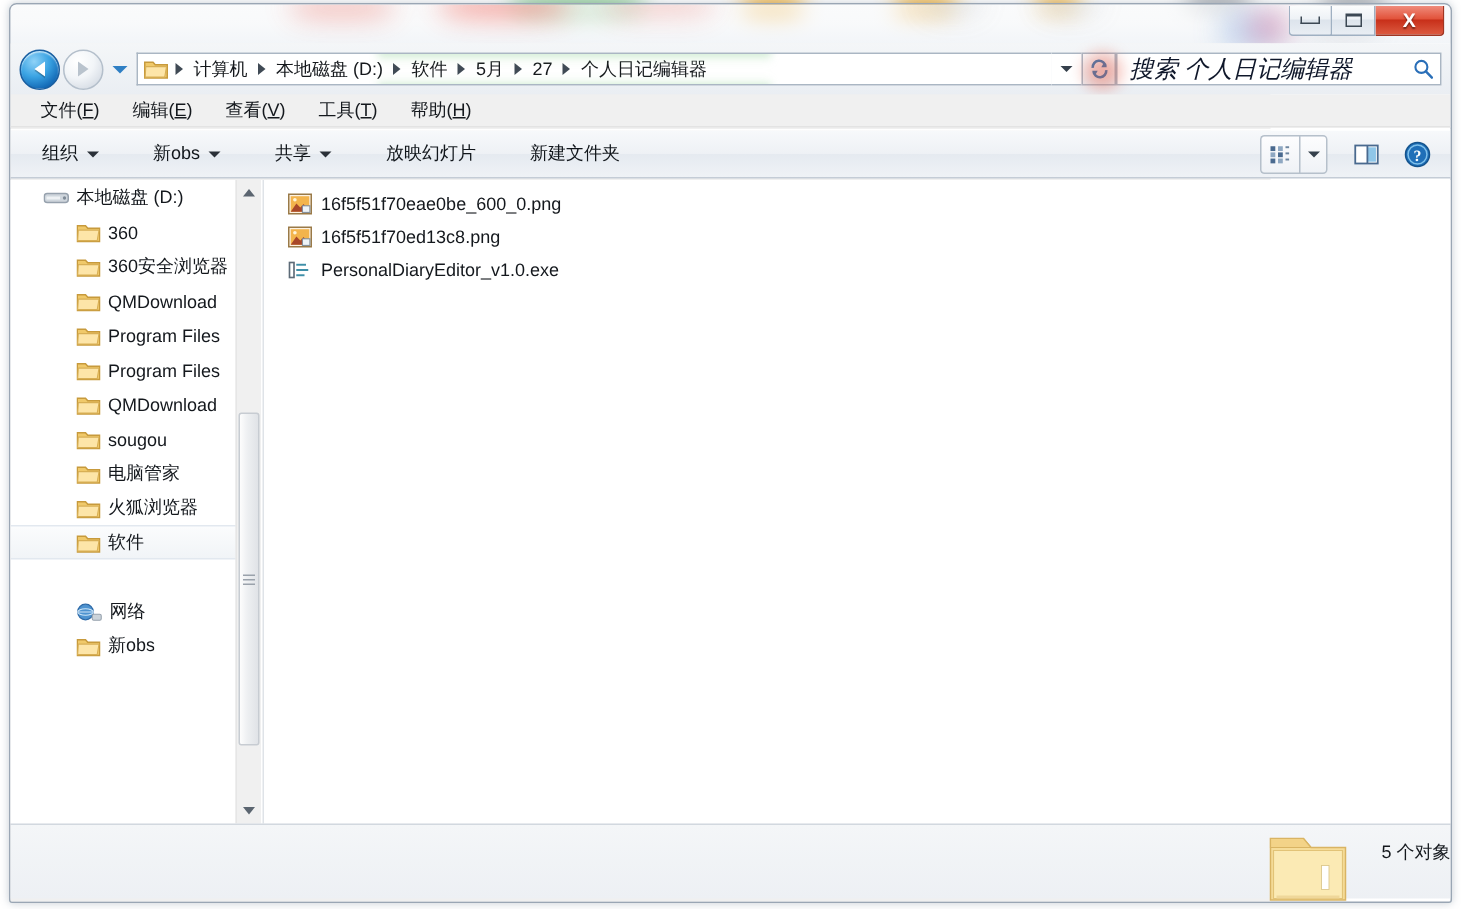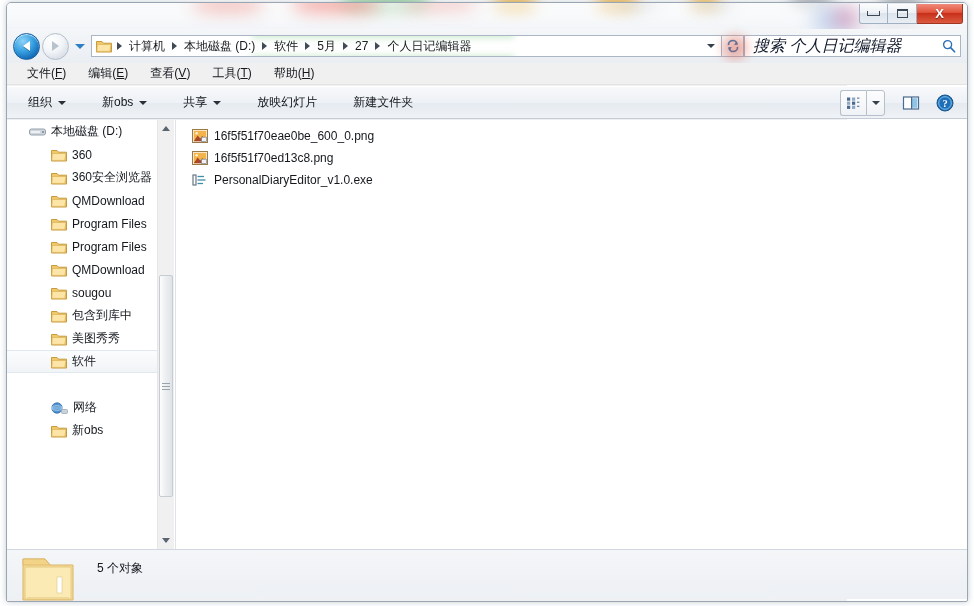--- a/index.html
+++ b/index.html
@@ -323,20 +323,21 @@
   .file-ico { width: 16px; height: 16px; flex: 0 0 auto; }
 
   
   #details-pane {
     position: absolute; left: 0; top: 520px; width: 960px; height: 50px;
     background: linear-gradient(to bottom,#f4f6f8 0%,#edf0f4 100%);
     border-top: 1px solid #d2d8df;
     display: flex; align-items: center;
     padding-left: 12px;
     box-sizing: border-box;
+    justify-content: flex-end;
   }
   #details-folder-icon { width: 58px; height: 48px; flex: 0 0 auto; margin-top: 8px; }
   #details-text {
     margin-left: 20px;
     font-size: 12px; color: #14181d;
     align-self: flex-start; margin-top: 10px;
   }
 </style>
 </head>
 <body>
@@ -560,28 +561,28 @@
                 <path d="M0.5 2.5 L6 2.5 L7.5 4.2 L15.5 4.2 L15.5 13 L0.5 13 Z" fill="#f0c96a" stroke="#c79a3c" stroke-width="1"></path>
                 <path d="M1.2 5.4 L15 5.4 L13.8 12.4 L0.8 12.4 Z" fill="#fde5a8" stroke="#d8af55" stroke-width=".7"></path>
               </svg>
             <span class="tree-label">sougou</span>
           </div>
           <div class="tree-row child">
             <svg class="folder-ico" viewBox="0 0 16 14">
                 <path d="M0.5 2.5 L6 2.5 L7.5 4.2 L15.5 4.2 L15.5 13 L0.5 13 Z" fill="#f0c96a" stroke="#c79a3c" stroke-width="1"></path>
                 <path d="M1.2 5.4 L15 5.4 L13.8 12.4 L0.8 12.4 Z" fill="#fde5a8" stroke="#d8af55" stroke-width=".7"></path>
               </svg>
-            <span class="tree-label">包含到库中</span>
-          </div>
-          <div class="tree-row child">
-            <svg class="folder-ico" viewBox="0 0 16 14">
-                <path d="M0.5 2.5 L6 2.5 L7.5 4.2 L15.5 4.2 L15.5 13 L0.5 13 Z" fill="#f0c96a" stroke="#c79a3c" stroke-width="1"></path>
-                <path d="M1.2 5.4 L15 5.4 L13.8 12.4 L0.8 12.4 Z" fill="#fde5a8" stroke="#d8af55" stroke-width=".7"></path>
-              </svg>
-            <span class="tree-label">美图秀秀</span>
+            <span class="tree-label">电脑管家</span>
+          </div>
+          <div class="tree-row child">
+            <svg class="folder-ico" viewBox="0 0 16 14">
+                <path d="M0.5 2.5 L6 2.5 L7.5 4.2 L15.5 4.2 L15.5 13 L0.5 13 Z" fill="#f0c96a" stroke="#c79a3c" stroke-width="1"></path>
+                <path d="M1.2 5.4 L15 5.4 L13.8 12.4 L0.8 12.4 Z" fill="#fde5a8" stroke="#d8af55" stroke-width=".7"></path>
+              </svg>
+            <span class="tree-label">火狐浏览器</span>
           </div>
           <div class="tree-row child selected">
             <svg class="folder-ico" viewBox="0 0 16 14">
                 <path d="M0.5 2.5 L6 2.5 L7.5 4.2 L15.5 4.2 L15.5 13 L0.5 13 Z" fill="#f0c96a" stroke="#c79a3c" stroke-width="1"></path>
                 <path d="M1.2 5.4 L15 5.4 L13.8 12.4 L0.8 12.4 Z" fill="#fde5a8" stroke="#d8af55" stroke-width=".7"></path>
               </svg>
             <span class="tree-label">软件</span>
           </div>
           <div class="tree-row" style="margin-top:23px;padding-left:44px;">
             <svg class="network-ico" viewBox="0 0 17 14">

